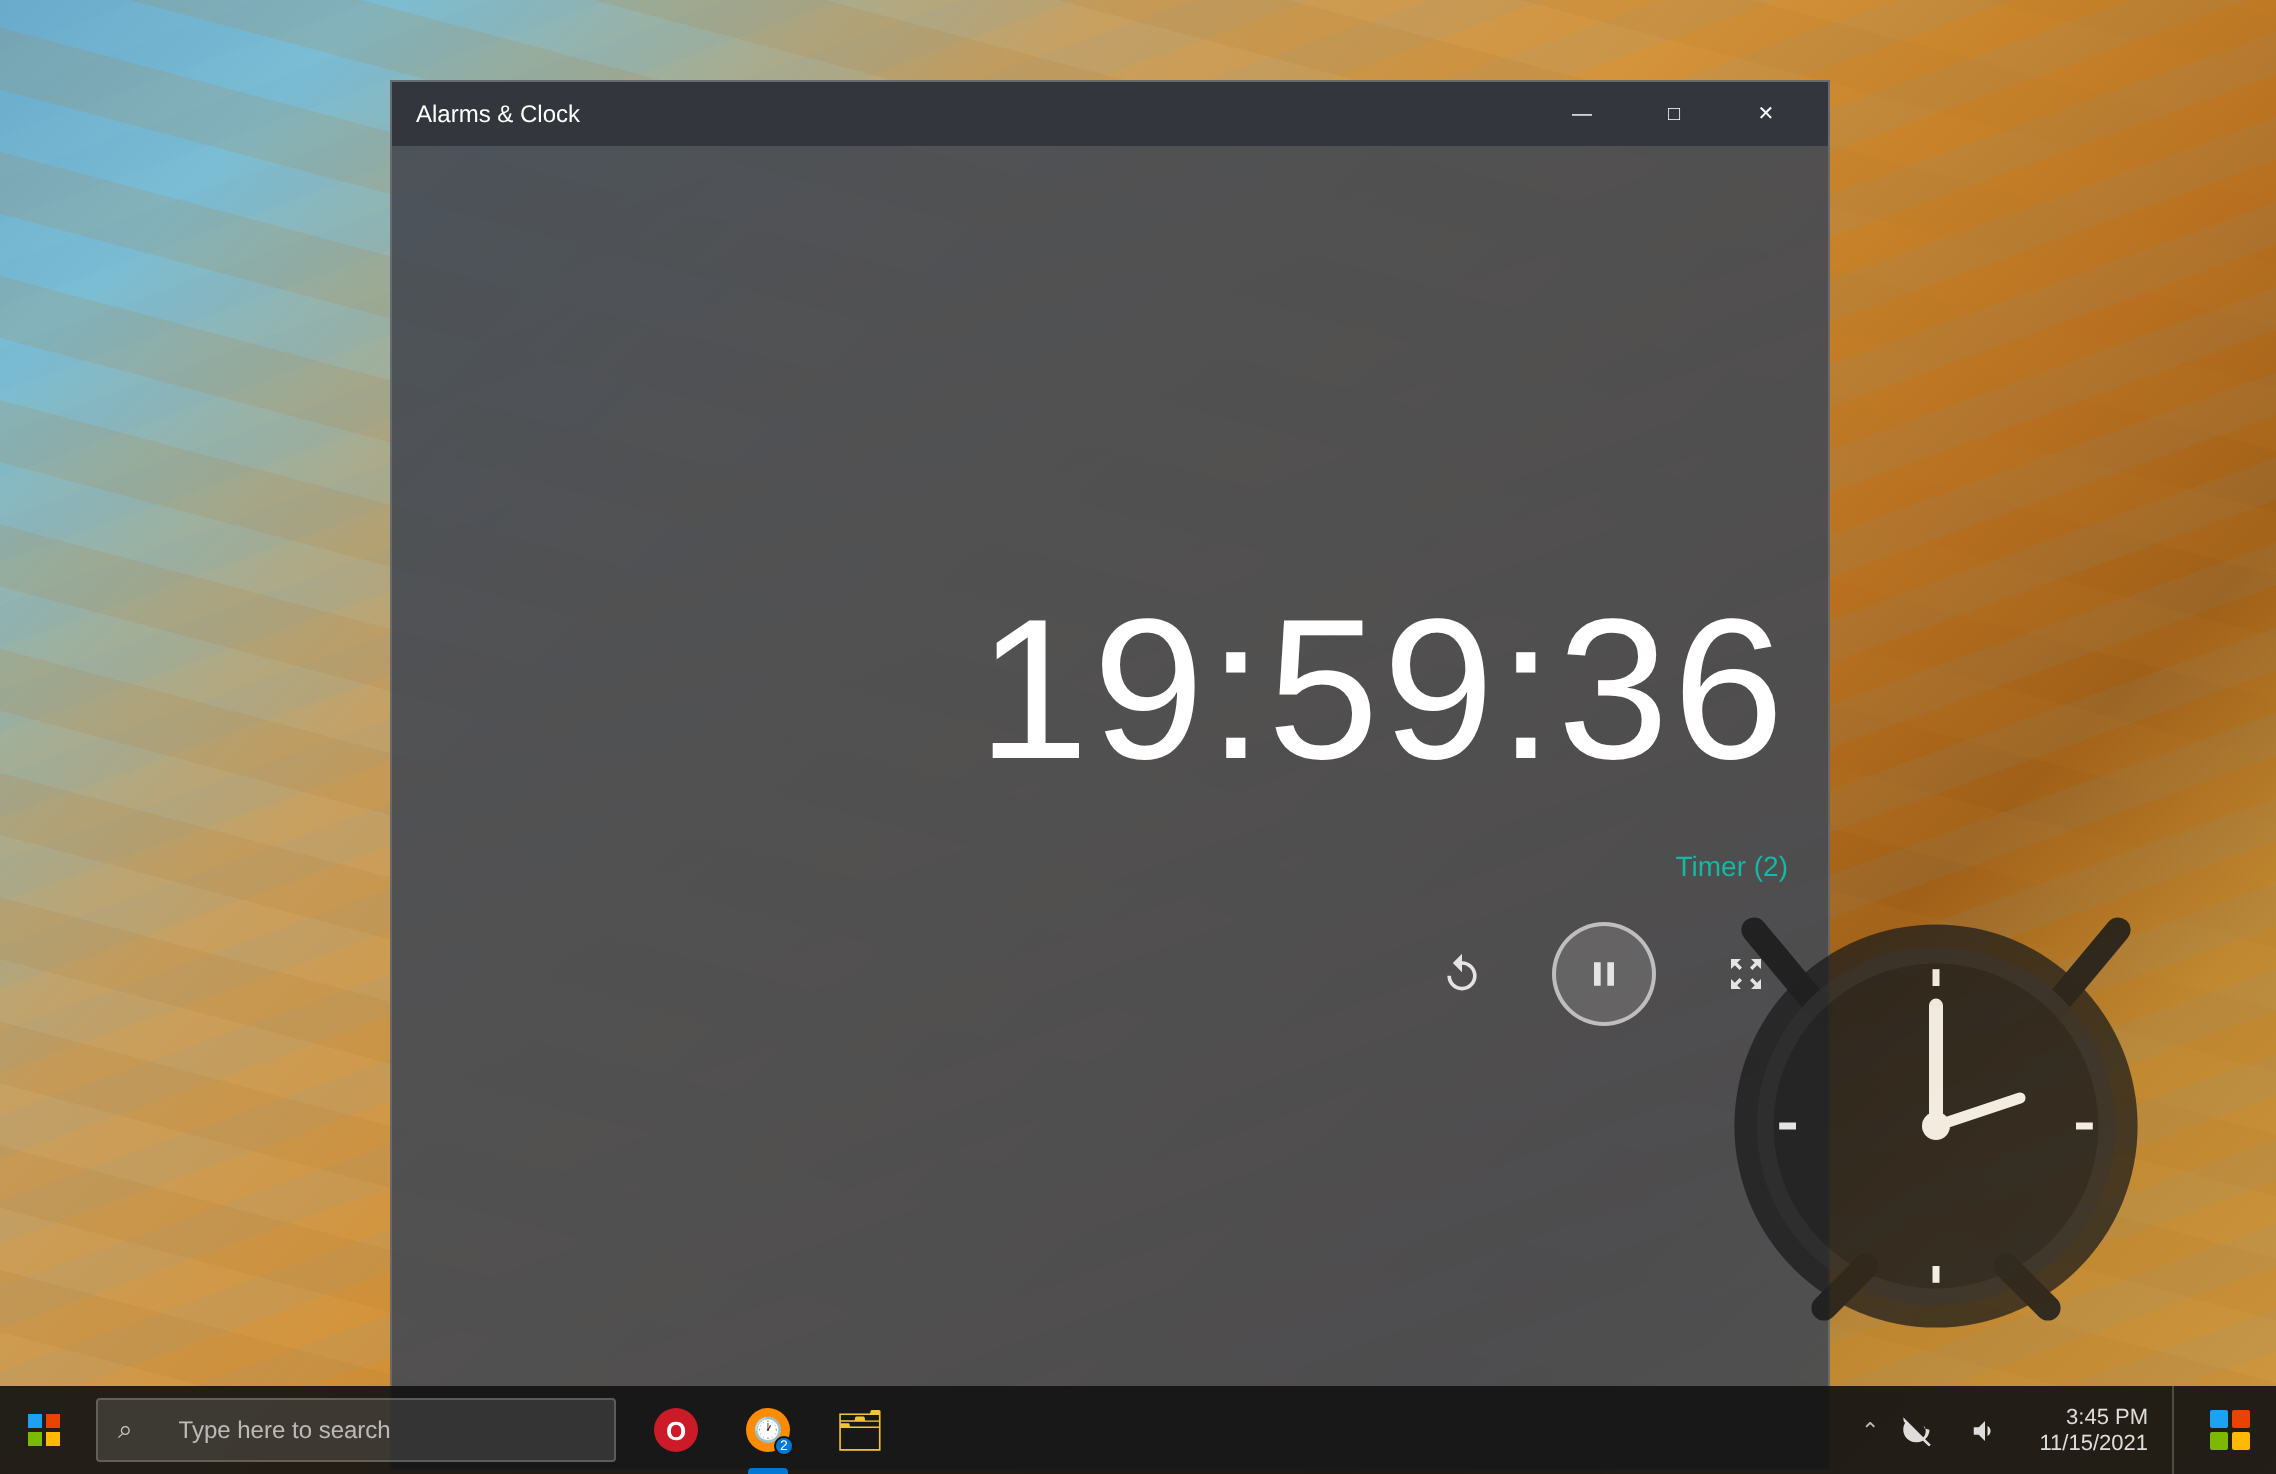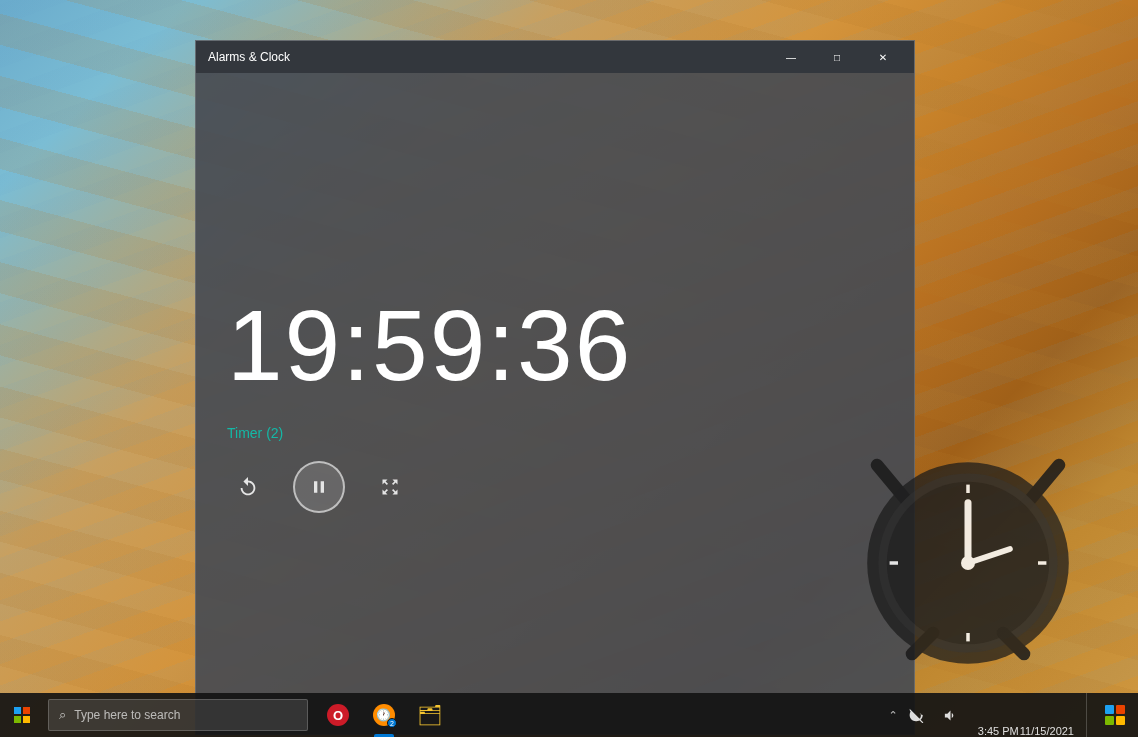--- a/index.html
+++ b/index.html
@@ -98,23 +98,23 @@
       background: transparent;
       border: none;
       outline: none;
     }
 
     
     .timer-content {
       flex: 1;
       display: flex;
       flex-direction: column;
-      align-items: flex-start;
-      justify-content: center;
-      padding: 31px;
+      align-items: flex-end;
+      justify-content: center;
+      padding: 20px;
     }
 
     .timer-display {
       color: #ffffff;
       font-size: 100px;
       font-weight: 300;
       letter-spacing: 2px;
       line-height: 1;
       margin-bottom: 30px;
       font-family: 'Segoe UI', sans-serif;
@@ -227,20 +227,21 @@
     .search-icon-tb {
       color: rgba(255,255,255,0.7);
       font-size: 13px;
       flex-shrink: 0;
     }
 
     .search-placeholder {
       color: rgba(255,255,255,0.65);
       font-size: 12px;
       white-space: nowrap;
+      margin-left: 15px;
     }
 
     .taskbar-apps {
       display: flex;
       align-items: center;
       gap: 2px;
       padding: 0 4px;
     }
 
     .taskbar-app {
@@ -458,21 +459,21 @@
       <div class="tray-icon">
         <svg width="15" height="15" viewBox="0 0 24 24" fill="rgba(255,255,255,0.85)">
           <path d="M1 1l22 22-1.41 1.41L16.54 19.5C14.89 20.42 13.01 21 11 21c-5.52 0-10-4.48-10-10 0-2.01.58-3.89 1.5-5.54L1.41 4.41 1 1zm21 10c0 5.52-4.48 10-10 10-.77 0-1.52-.1-2.24-.28l-1.52-1.52C8.83 19.74 9.9 20 11 20c4.41 0 8-3.59 8-8 0-1.1-.26-2.17-.72-3.12l-1.47-1.47C17.9 8.48 18 9.23 18 10z"></path>
         </svg>
       </div>
       <div class="tray-icon">
         <svg width="15" height="15" viewBox="0 0 24 24" fill="rgba(255,255,255,0.85)">
           <path d="M3 9v6h4l5 5V4L7 9H3zm13.5 3c0-1.77-1.02-3.29-2.5-4.03v8.05c1.48-.73 2.5-2.25 2.5-4.02z"></path>
         </svg>
       </div>
-      <div class="tray-icon" style="width:auto; padding:0 8px; font-size:11px; color:rgba(255,255,255,0.85); flex-direction:row; gap:1px; display:flex; align-items:flex-end; justify-content:center;">
+      <div class="tray-icon" style="width:auto; padding:0 8px; font-size:11px; color:rgba(255,255,255,0.85); flex-direction:column; gap:1px; display:flex; align-items:flex-end; justify-content:center;">
         <span style="font-size:11px;">3:45 PM</span>
         <span style="font-size:11px;">11/15/2021</span>
       </div>
       <div class="tray-icon" style="width:10px; border-left:1px solid rgba(255,255,255,0.2);"></div>
 
       <div class="tray-icon">
         <div class="tiles-icon">
           <div class="tile-cell" style="background:#1da1f2;"></div>
           <div class="tile-cell" style="background:#ea4300;"></div>
           <div class="tile-cell" style="background:#7cb900;"></div>

